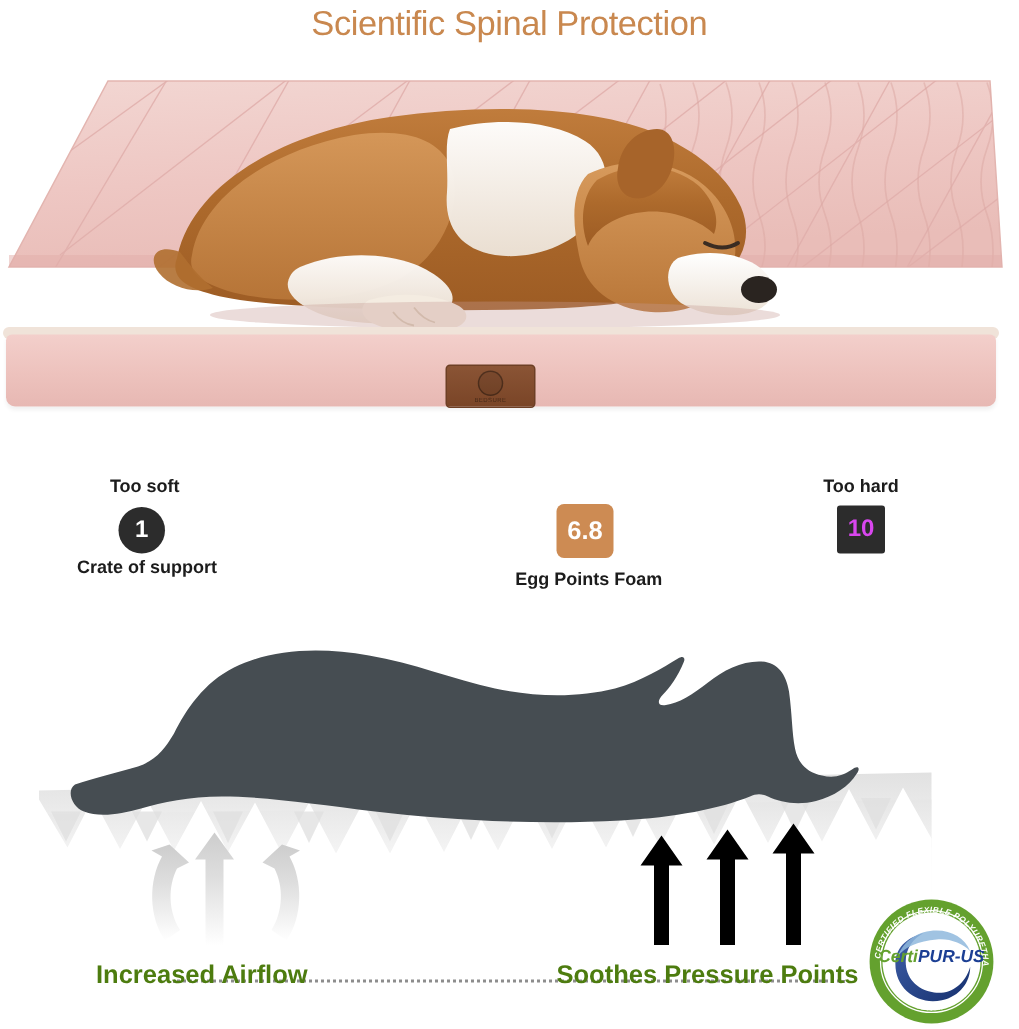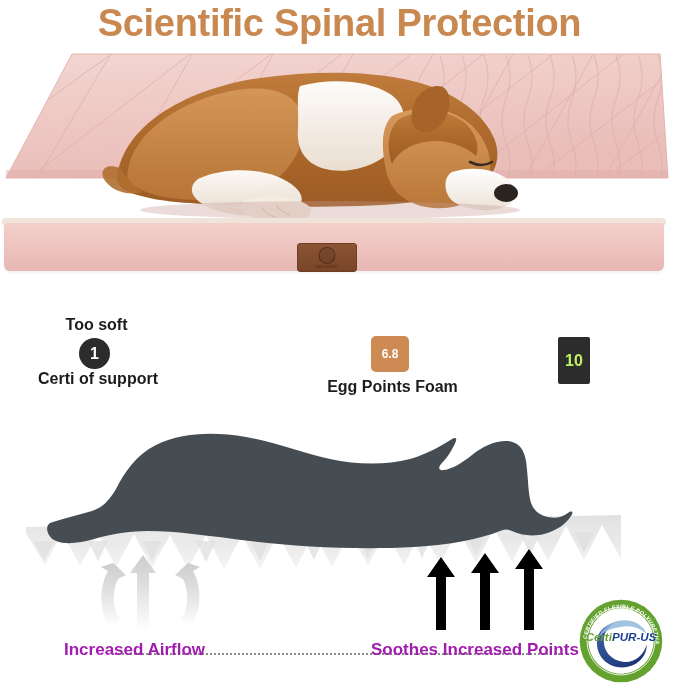--- a/index.html
+++ b/index.html
@@ -22,22 +22,22 @@
     overflow: hidden;
   }
 
   
   .title {
     position: absolute;
     left: 0;
     top: 2px;
     width: 679px;
     text-align: center;
-    font-size: 38px;
-    font-weight: bold;
+    font-size: 23px;
+    font-weight: normal;
     color: #c9884f;
     letter-spacing: -0.3px;
     font-family: "Liberation Sans", sans-serif;
   }
 
   
   .photo {
     position: absolute;
     left: 0;
     top: 50px;
@@ -116,21 +116,21 @@
     left: 115px;
     top: 353px;
     width: 448px;
     height: 0px;
     border-top: 2px dotted #8d8d8d;
   }
   .lbl {
     position: absolute;
     text-align: center;
     color: #1c1c1c;
-    font-size: 16px;
+    font-size: 12px;
     font-weight: bold;
     line-height: 17px;
     font-family: "Liberation Sans", sans-serif;
   }
   .lbl-soft       { left: 24px;  top: 316px; width: 145px; }
   .lbl-soft-sub   { left: 8px;   top: 370px; width: 180px; }
   .lbl-mod        { left: 300px; top: 316px; width: 185px; }
   .lbl-mod-sub    { left: 305px; top: 378px; width: 175px; }
   .lbl-hard       { left: 500px; top: 316px; width: 148px; }
   .lbl-hard-sub   { left: 500px; top: 370px; width: 148px; }
@@ -151,56 +151,56 @@
     font-family: "Liberation Sans", sans-serif;
   }
   .badge-68 {
     position: absolute;
     left: 371px;
     top: 336px;
     width: 38px; height: 36px;
     border-radius: 5px;
     background: #cd8b53;
     color: #ffffff;
-    font-size: 12px;
+    font-size: 17px;
     font-weight: bold;
     display: flex;
     align-items: center;
     justify-content: center;
     font-family: "Liberation Sans", sans-serif;
   }
   .badge-10 {
     position: absolute;
     left: 558px;
     top: 337px;
-    width: 32px; height: 47px;
+    width: 32px; height: 32px;
     border-radius: 2px;
     background: #2c2c2c;
-    color: #bef264;
+    color: #d946ef;
     font-size: 16px;
     font-weight: bold;
     display: flex;
     align-items: center;
     justify-content: center;
     font-family: "Liberation Sans", sans-serif;
   }
 
   
   .diagram {
     position: absolute;
     left: 0;
     top: 415px;
     width: 679px;
     height: 215px;
   }
   .diagram svg { display:block; }
 
   .bottom-lbl {
     position: absolute;
-    color: #a21caf;
+    color: #4d7c0f;
     font-size: 17px;
     font-weight: bold;
     font-family: "Liberation Sans", sans-serif;
   }
   .lbl-airflow  { left: 64px;  top: 640px; }
   .lbl-pressure { left: 371px; top: 640px; }
 
   
   .certipur {
     position: absolute;
@@ -347,25 +347,26 @@
     <div class="mark"></div>
     <div class="brand">BEDSURE</div>
   </div>
 
   <div class="scale">
     <div class="scale-line"></div>
   </div>
 
   <div class="lbl lbl-soft">Too soft</div>
   <div class="badge-1">1</div>
-  <div class="lbl lbl-soft-sub">Certi of support</div>
+  <div class="lbl lbl-soft-sub">Crate of support</div>
 
   <div class="badge-68">6.8</div>
   <div class="lbl lbl-mod-sub">Egg Points Foam</div>
 
+  <div class="lbl lbl-hard">Too hard</div>
   <div class="badge-10">10</div>
 
   <div class="diagram">
     <svg width="679" height="215" viewBox="0 0 679 215">
       <defs>
         <linearGradient id="foamGrad" x1="0" y1="0" x2="0" y2="1">
           <stop offset="0%" stop-color="#dcdcdc"></stop>
           <stop offset="100%" stop-color="#f7f7f7"></stop>
         </linearGradient>
         <linearGradient id="foamBase" x1="0" y1="0" x2="0" y2="1">
@@ -457,21 +458,21 @@
 
       <g fill="#000000">
         <path d="M 441,142 L 455,162 L 446,162 L 446,215 L 436,215 L 436,162 L 427,162 Z"></path>
         <path d="M 485,138 L 499,158 L 490,158 L 490,215 L 480,215 L 480,158 L 471,158 Z"></path>
         <path d="M 529,134 L 543,154 L 534,154 L 534,215 L 524,215 L 524,154 L 515,154 Z"></path>
       </g>
     </svg>
   </div>
 
   <div class="bottom-lbl lbl-airflow">Increased Airflow</div>
-  <div class="bottom-lbl lbl-pressure">Soothes Increased Points</div>
+  <div class="bottom-lbl lbl-pressure">Soothes Pressure Points</div>
 
   <div class="certipur">
     <svg width="86" height="86" viewBox="0 0 100 100">
       <defs>
         <path id="arcTop" d="M 10,52 A 40,40 0 0 1 90,52" fill="none"></path>
         <path id="arcBot" d="M 16,54 A 34,34 0 0 0 84,54" fill="none"></path>
         <linearGradient id="swoosh" x1="0" y1="0" x2="1" y2="1">
           <stop offset="0%" stop-color="#3f5fa8"></stop>
           <stop offset="100%" stop-color="#16306e"></stop>
         </linearGradient>

